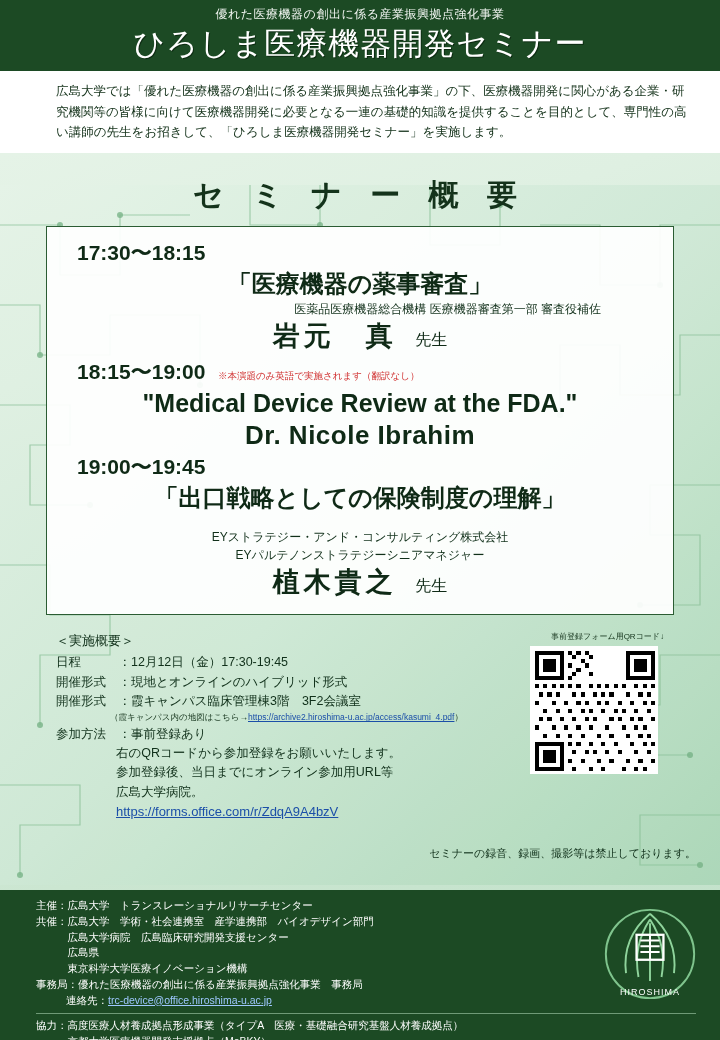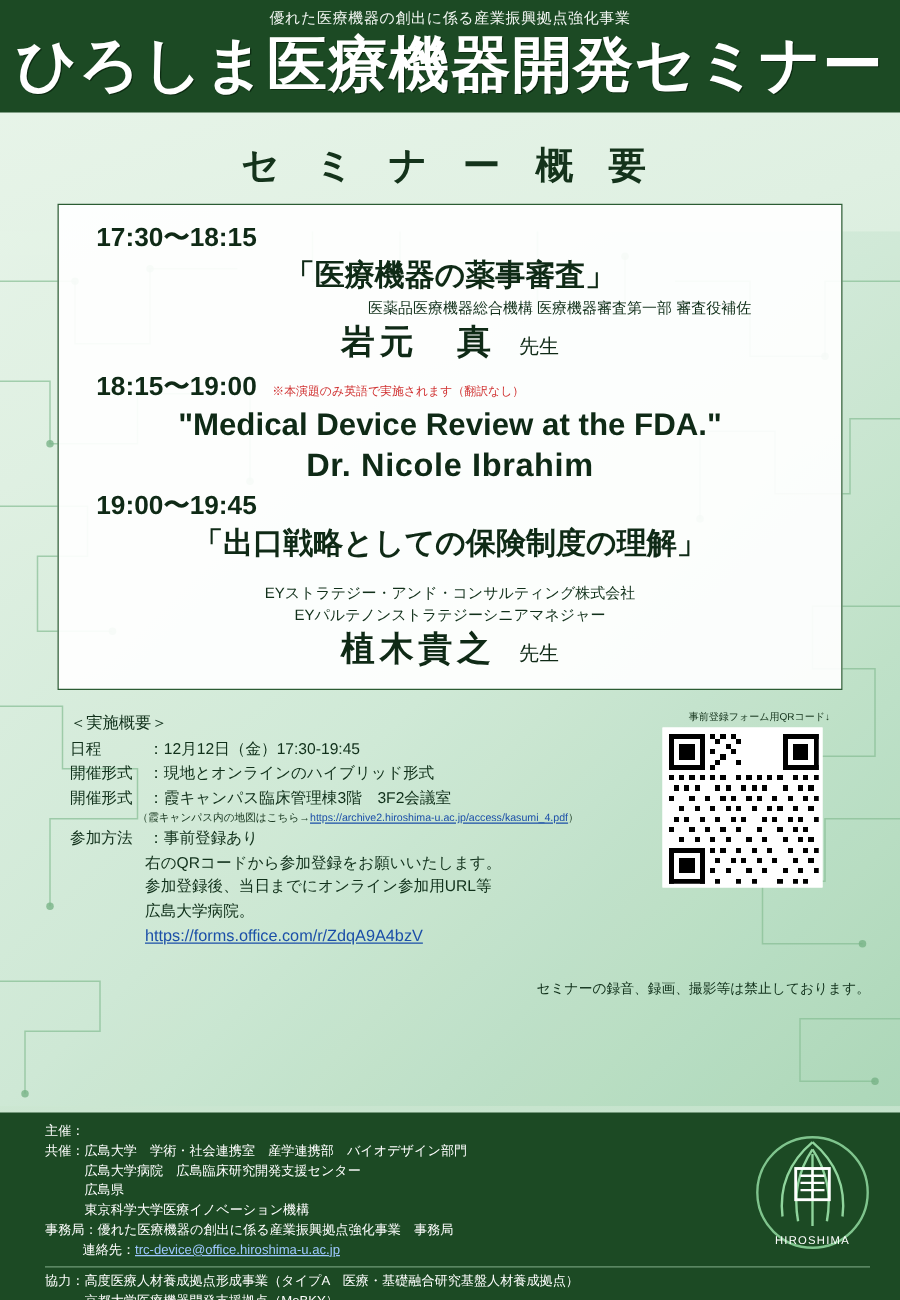--- a/index.html
+++ b/index.html
@@ -27,22 +27,22 @@
     position:relative;
     z-index:5;
   }
   .header-sub {
     font-size:12px;
     letter-spacing:0.5px;
     margin-bottom:4px;
     color:#f2f6f2;
   }
   .header-title {
-    font-size:48px;
-    font-weight:bold;
+    font-size:31px;
+    font-weight:normal;
     letter-spacing:1px;
     line-height:1.1;
     color:#ffffff;
     text-shadow:1px 1px 0 #0d2b12;
   }
 
   
   .intro {
     background:#ffffff;
     color:#123018;
@@ -283,20 +283,21 @@
       <circle cx="320" cy="40" r="3"></circle>
         <circle cx="500" cy="20" r="3"></circle>
     </g>
   </svg>
 
   <div class="header">
     <div class="header-sub">優れた医療機器の創出に係る産業振興拠点強化事業</div>
     <div class="header-title">ひろしま医療機器開発セミナー</div>
   </div>
 
+  <div class="intro">広島大学では「優れた医療機器の創出に係る産業振興拠点強化事業」の下、医療機器開発に関心がある企業・研究機関等の皆様に向けて医療機器開発に必要となる一連の基礎的知識を提供することを目的として、専門性の高い講師の先生をお招きして、「ひろしま医療機器開発セミナー」を実施します。</div>
 
   <div class="panel-wrap">
     <div class="panel-title">セ ミ ナ ー 概 要</div>
 
     <div class="panel">
 
       <div class="slot">
         <span class="slot-time">17:30〜18:15</span>
         <div class="slot-title-jp">「医療機器の薬事審査」</div>
         <div class="speaker-affil">医薬品医療機器総合機構 医療機器審査第一部 審査役補佐</div>
@@ -496,20 +497,21 @@
       <div class="dindent">広島大学病院。</div>
       <div class="formlink">https://forms.office.com/r/ZdqA9A4bzV</div>
     </div>
   </div>
 
   <div class="notice">セミナーの録音、録画、撮影等は禁止しております。</div>
 
   <div class="footer">
     <div class="frow">
       <span class="flabel">主催：</span>
+      <span>広島大学　トランスレーショナルリサーチセンター</span>
     </div>
     <div class="frow">
       <span class="flabel">共催：</span>
       <span>広島大学　学術・社会連携室　産学連携部　バイオデザイン部門</span>
     </div>
     <div class="frow">
       <span class="flabel">　　　</span>
       <span>広島大学病院　広島臨床研究開発支援センター</span>
     </div>
     <div class="frow">

